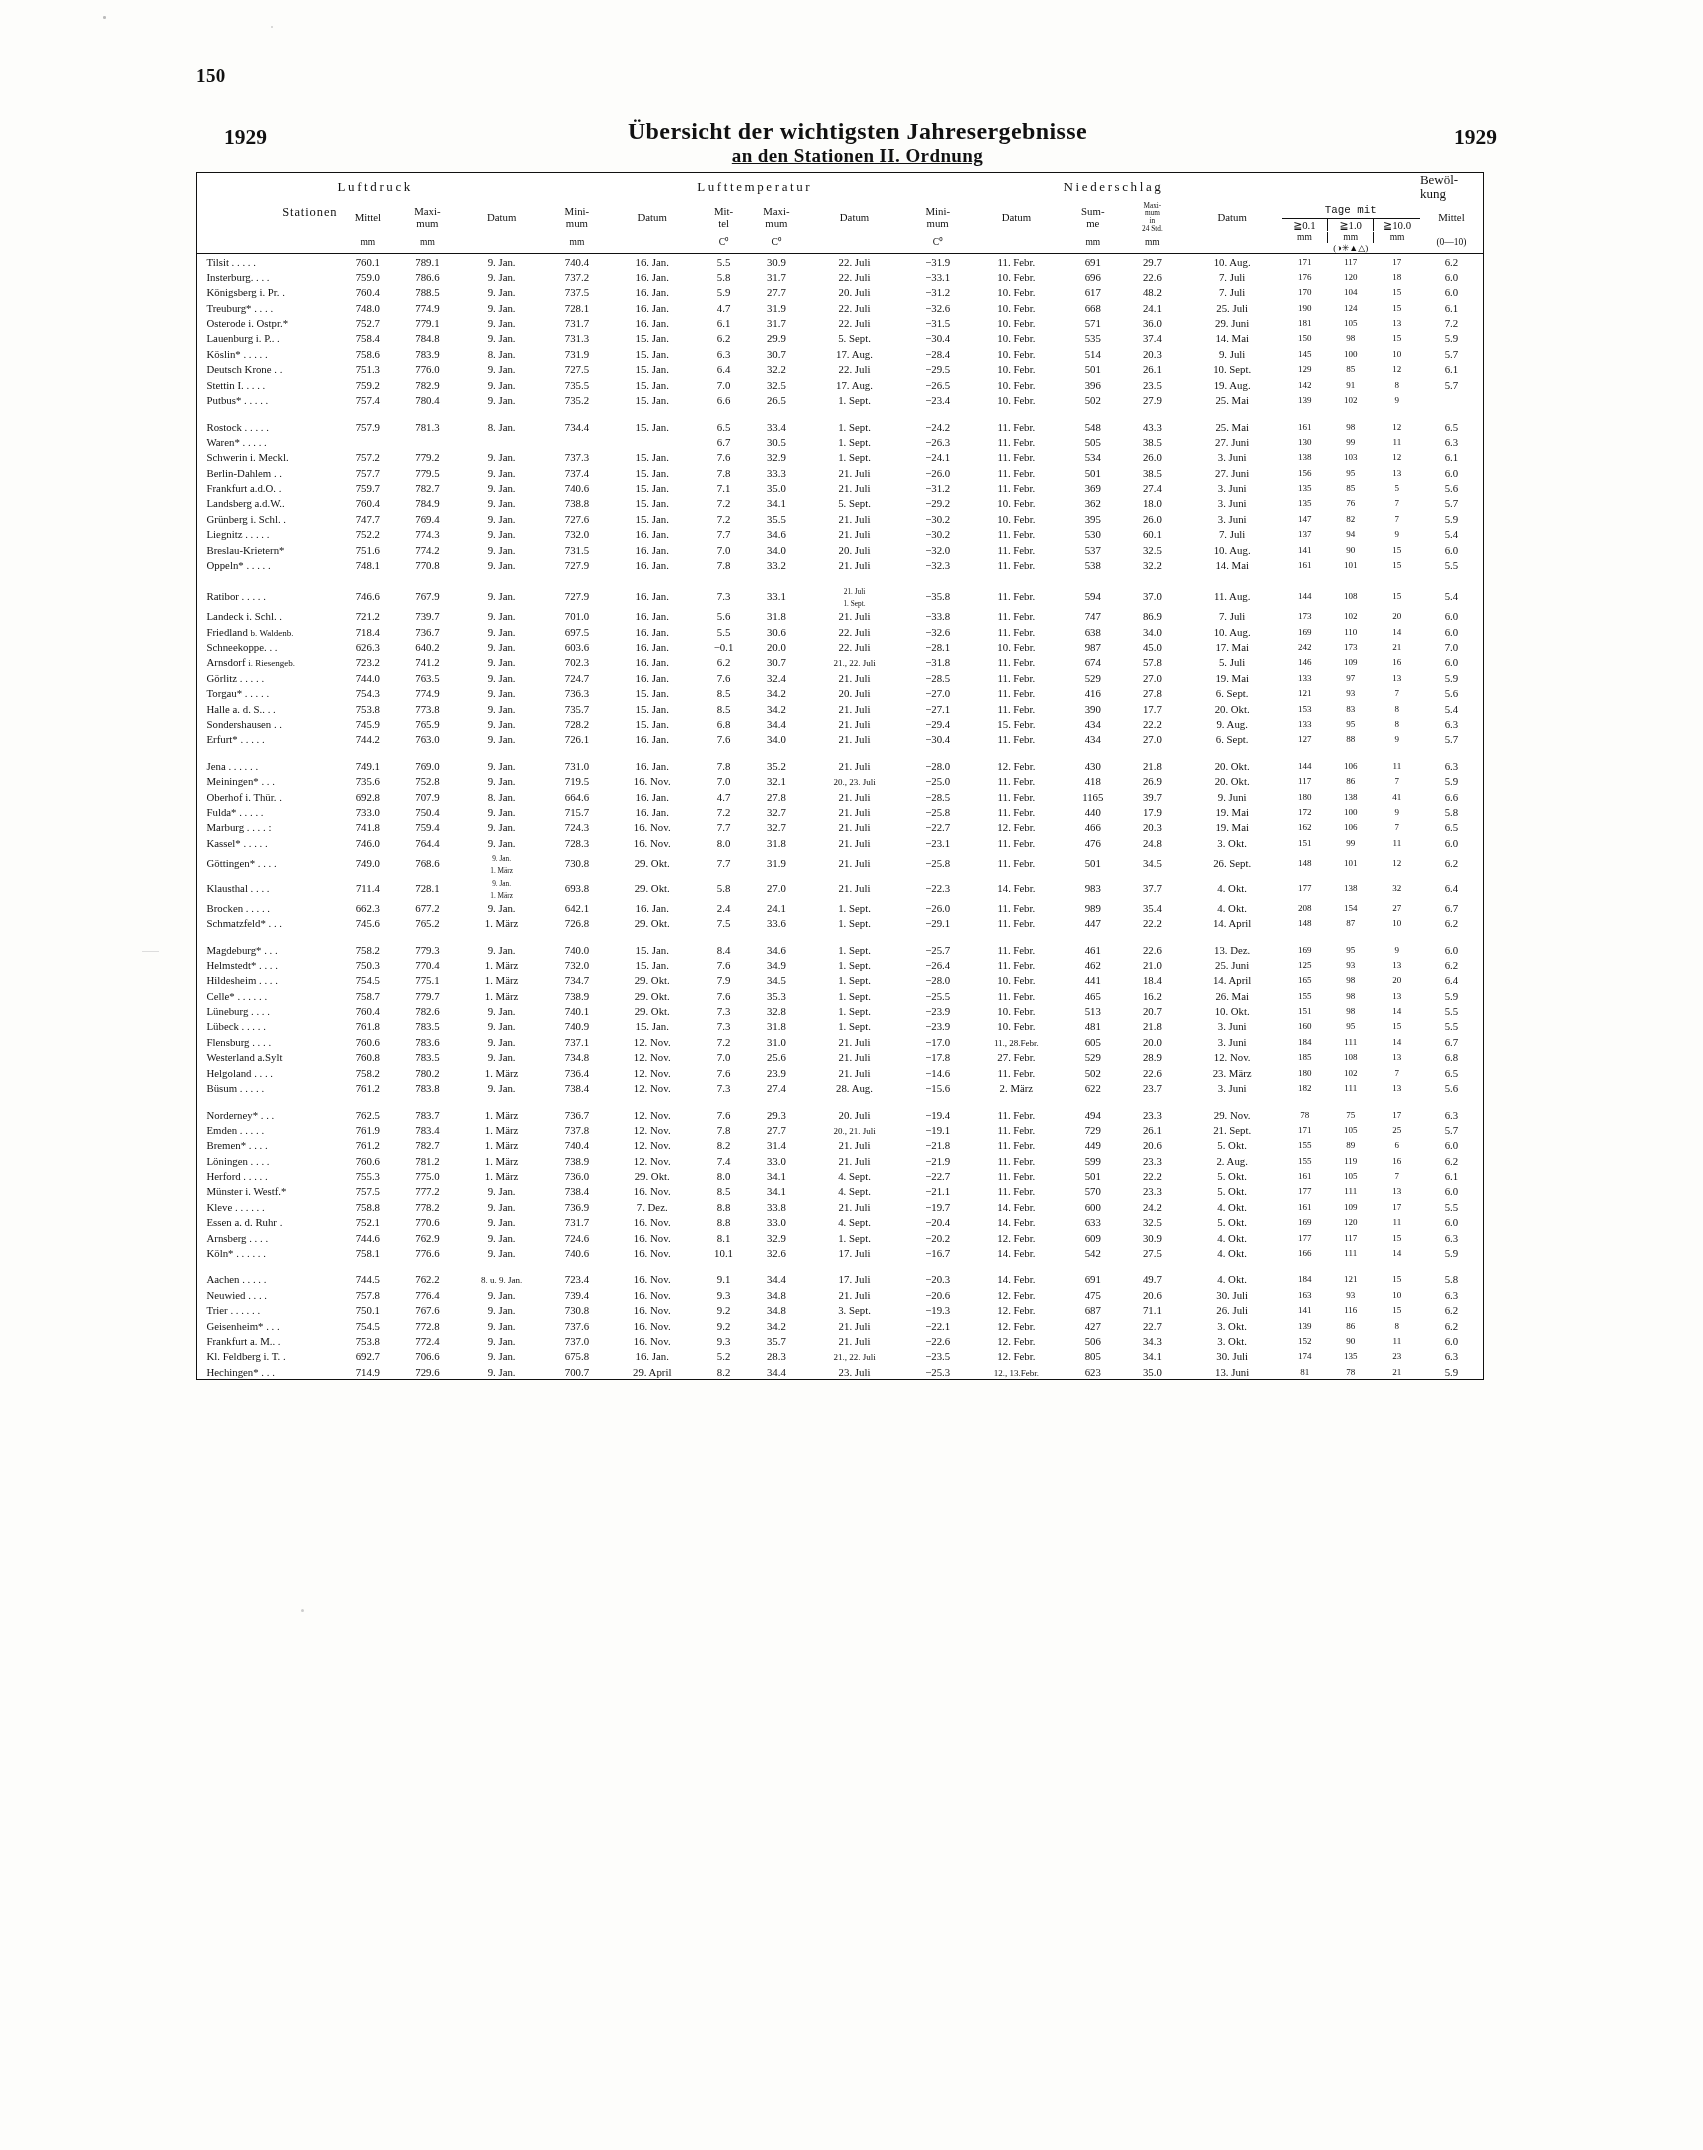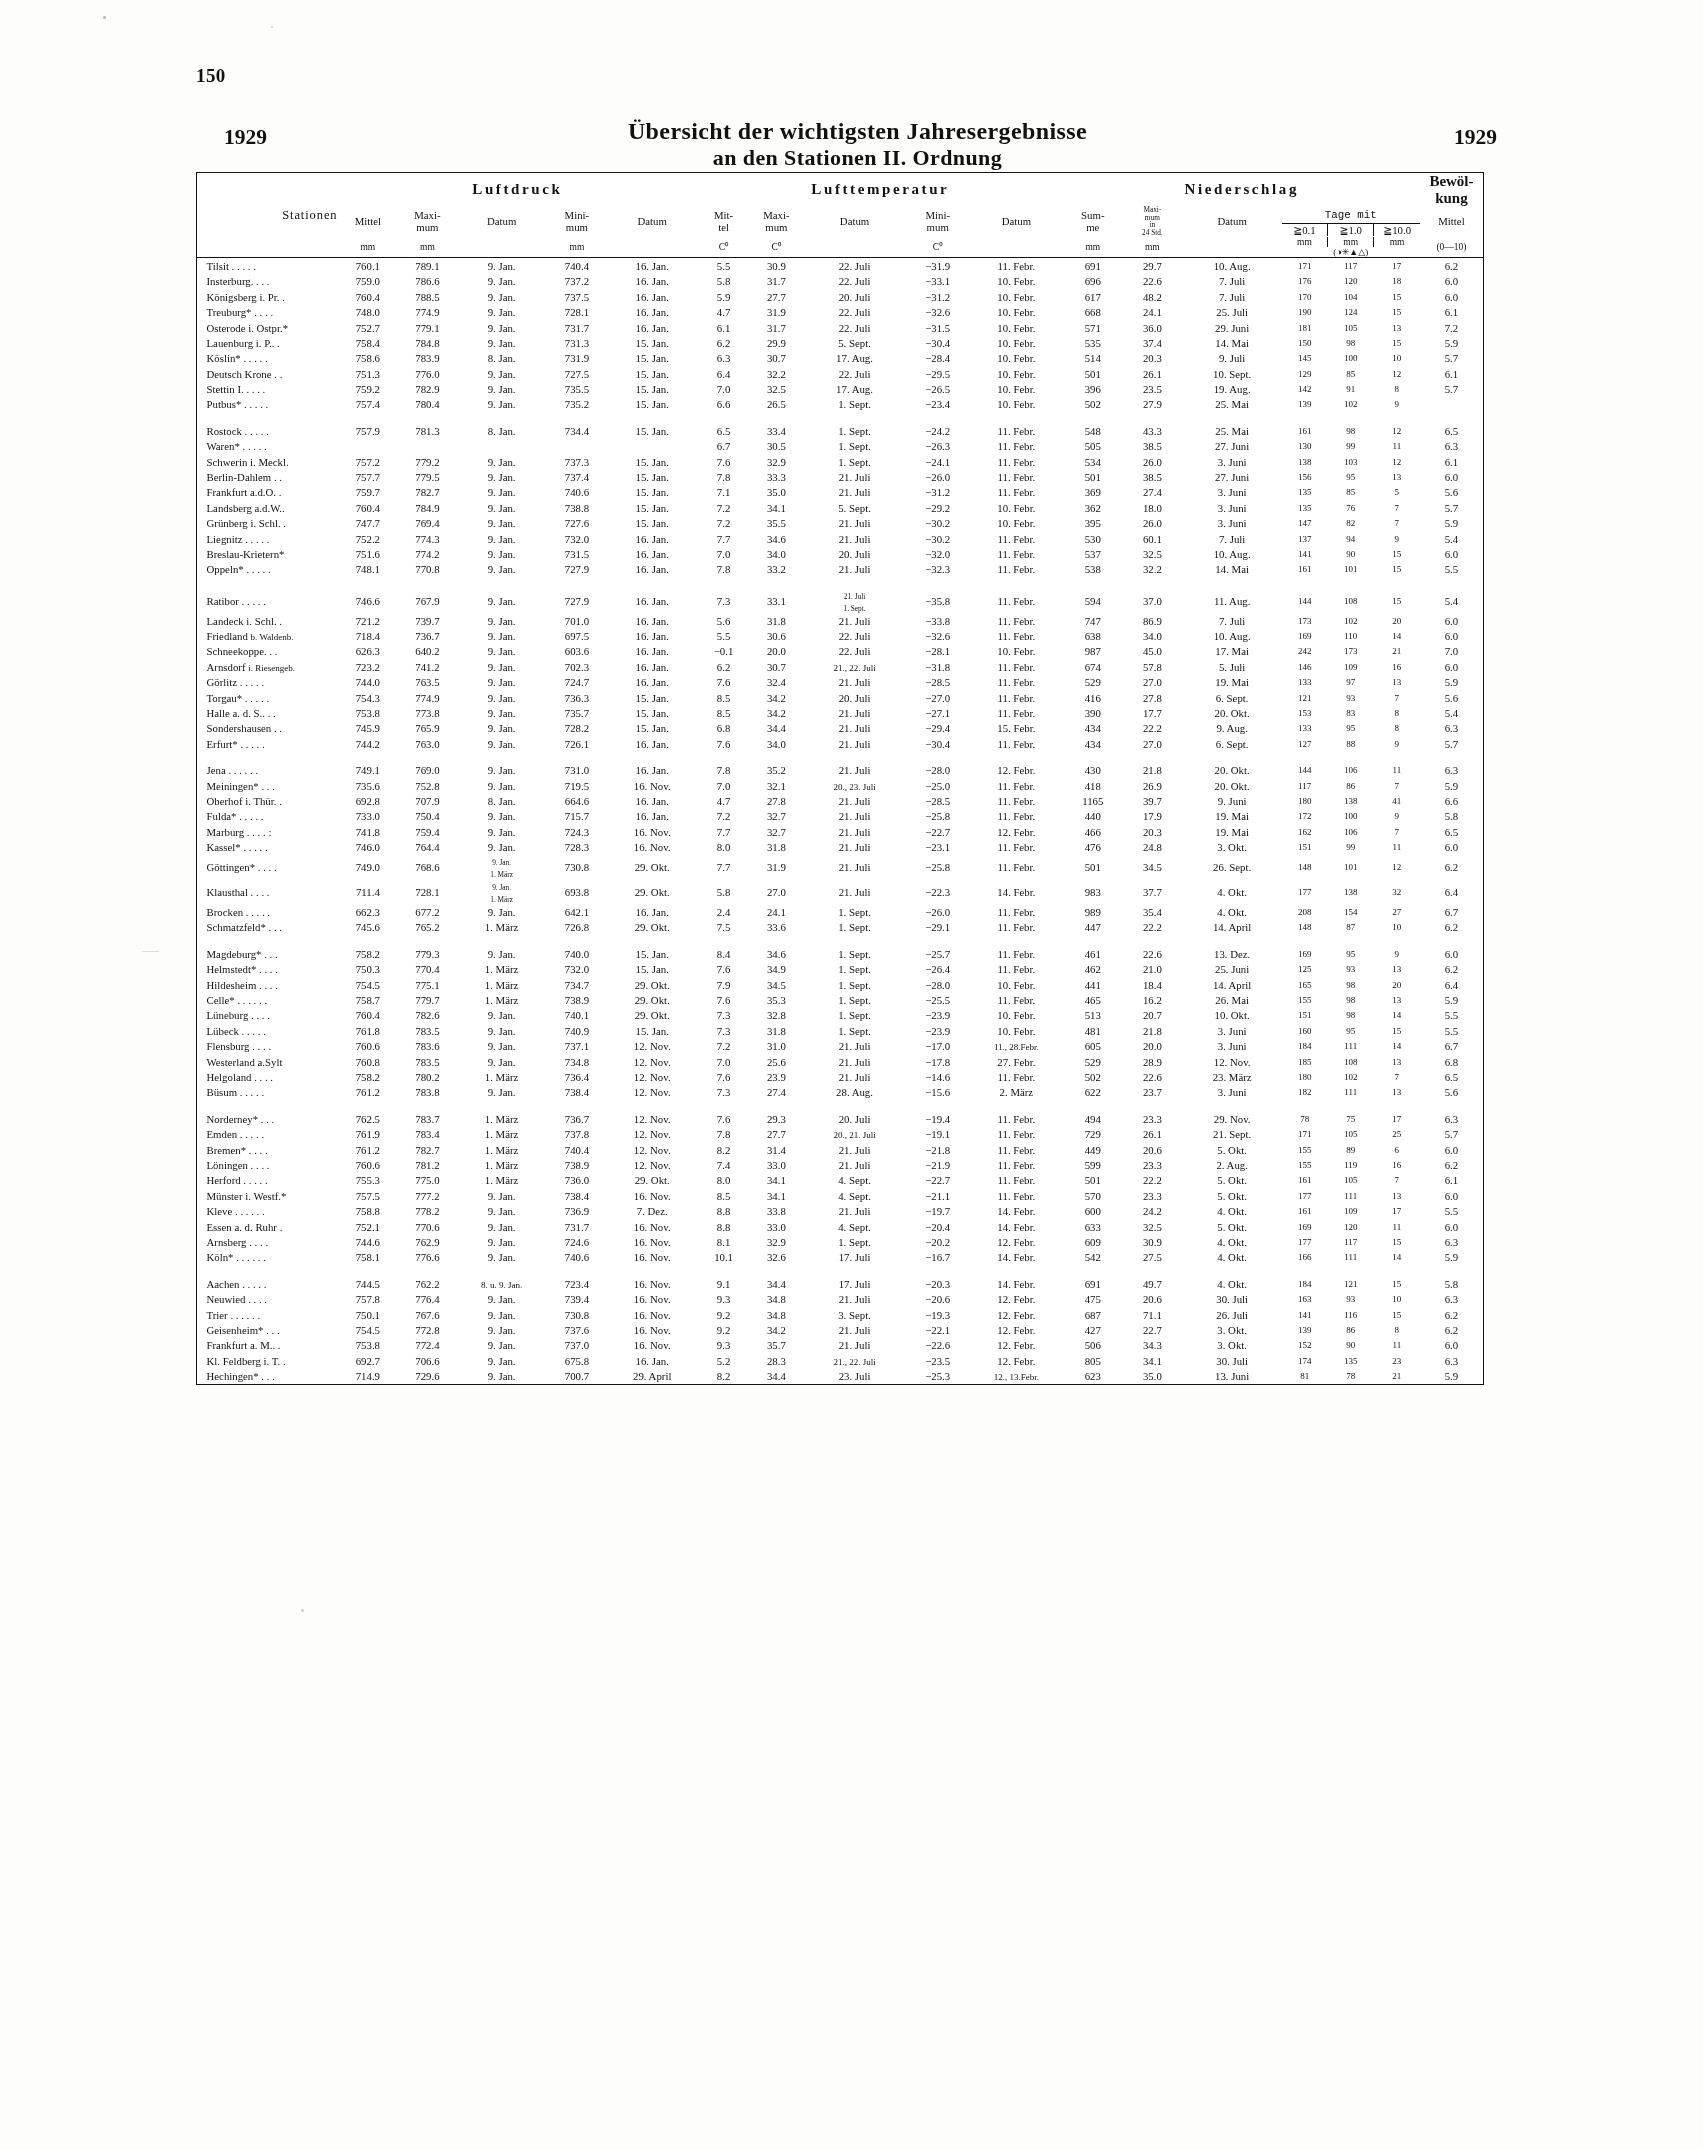--- a/index.html
+++ b/index.html
@@ -32,21 +32,21 @@
   }
   .title {
     position:absolute;
     left:12px; right:0; top:117px;
     text-align:center;
     font-size:24px;
     font-weight:bold;
     letter-spacing:0.4px;
     line-height:1.18;
   }
-  .title .l2 { font-size:22px; }
+  .title .l2 { font-size:19px;text-decoration:underline; }
 
   .frame {
     position:absolute;
     left:196px; top:172px;
     width:1286px;
     border:1.7px solid #111;
     background:#fff;
     padding:0;
   }
 
@@ -56,24 +56,24 @@
     font-size:10.8px;
     table-layout:fixed;
   }
   table.main td, table.main th {
     border:0;
     padding:0;
     vertical-align:middle;
   }
   
   .hdr-group {
-    text-align:center;
-    font-size:15px;
+    text-align:left;
+    font-size:13px;
     letter-spacing:2.6px;
-    font-weight:bold;
+    font-weight:normal;
     padding:6px 0 4.3px 0;
     border-bottom:0.9px solid #111;
   }
   .hdr-sub {
     text-align:center;
     font-size:10.8px;
     line-height:1.12;
     padding:2.6px 0.9px;
   }
   .vl { border-left:0.9px solid #111; }

